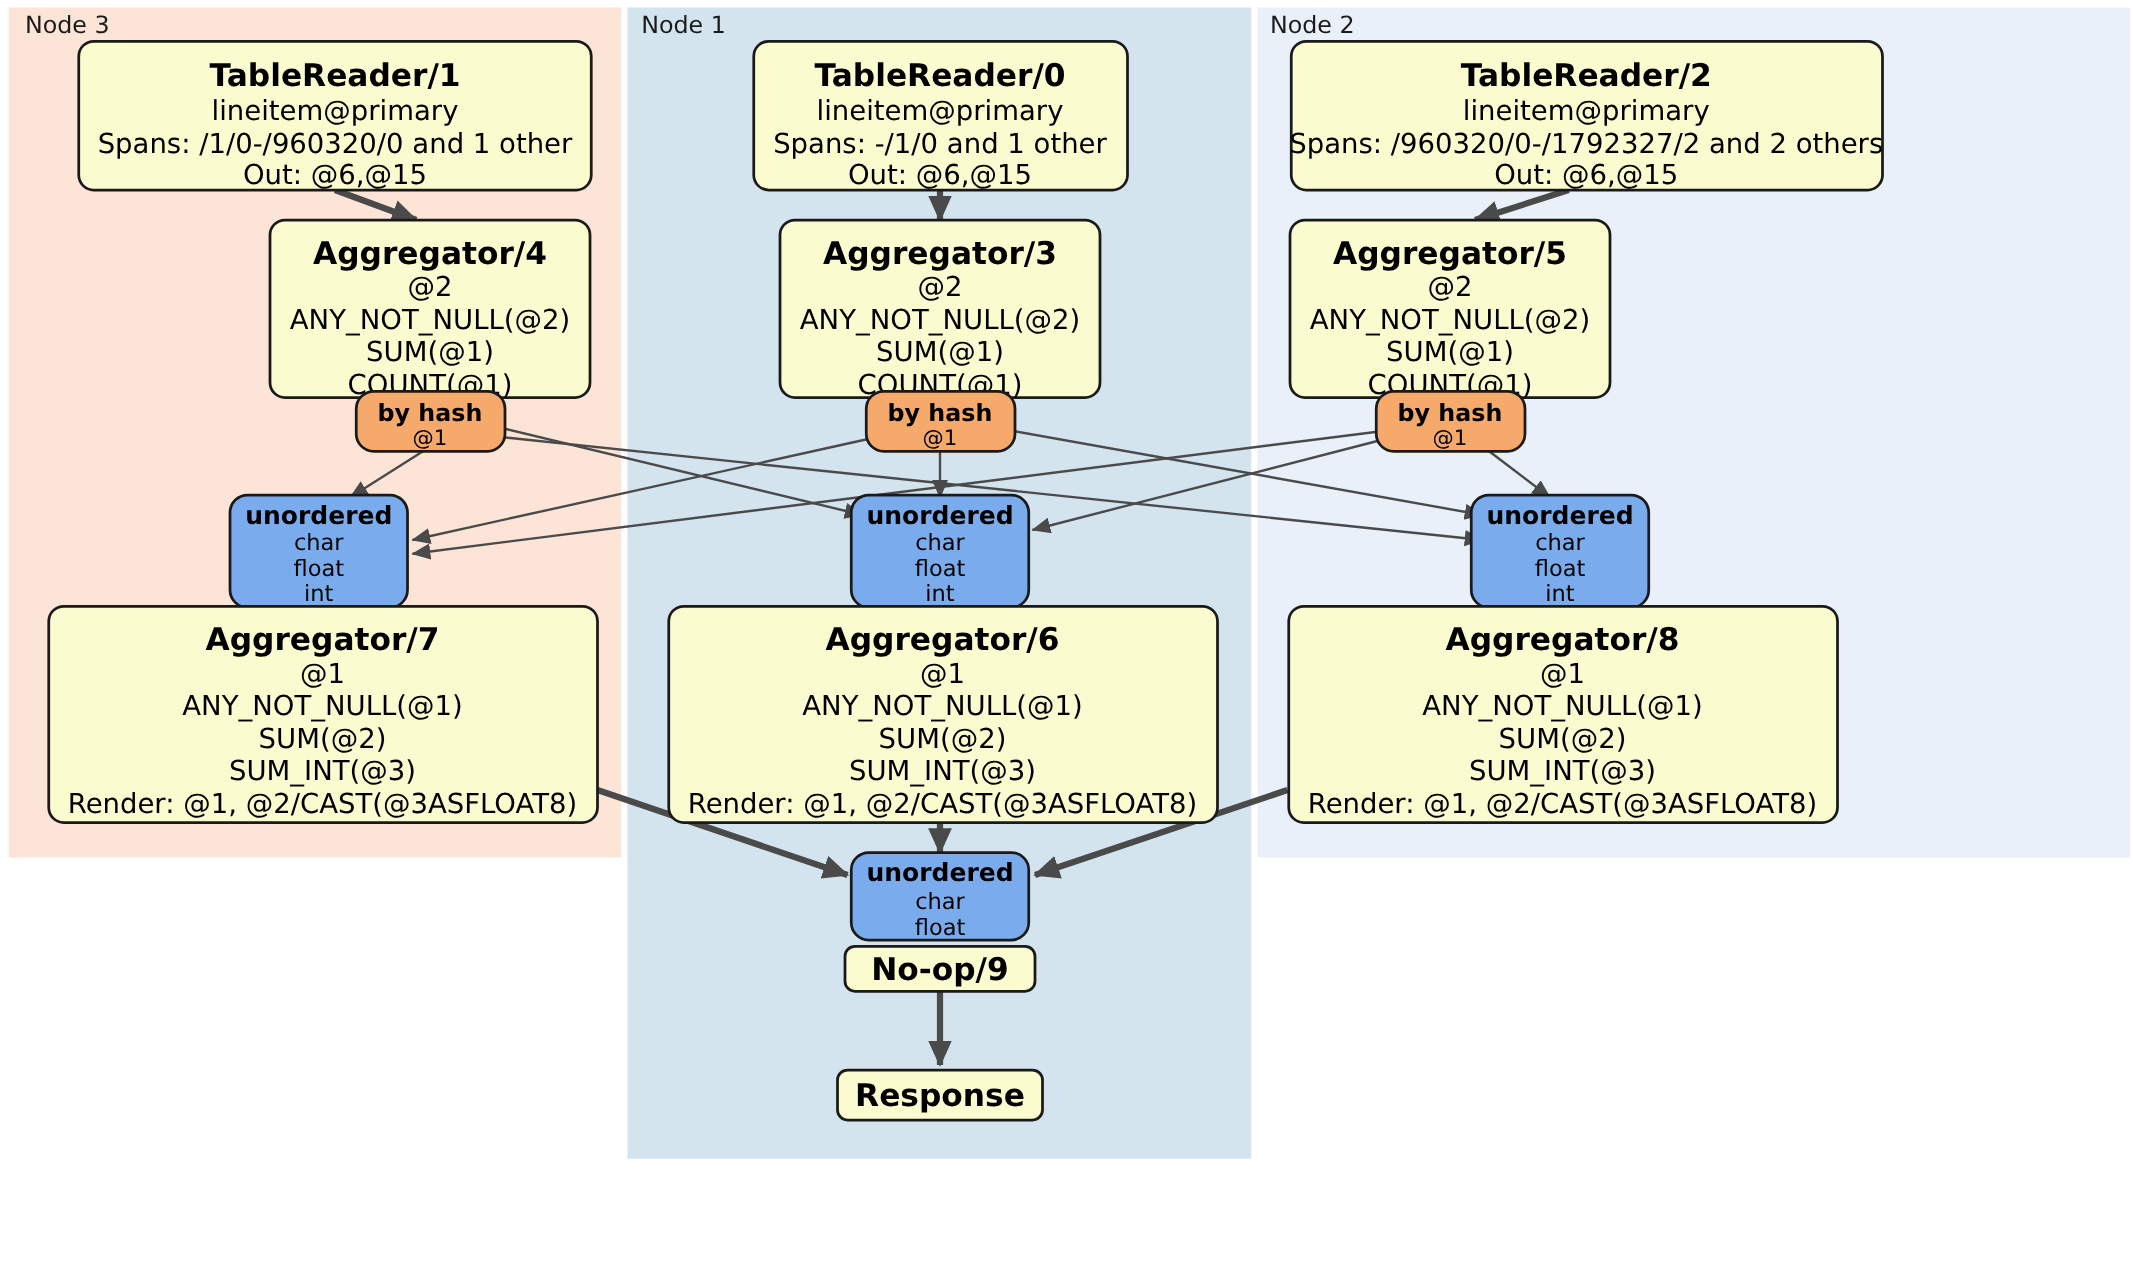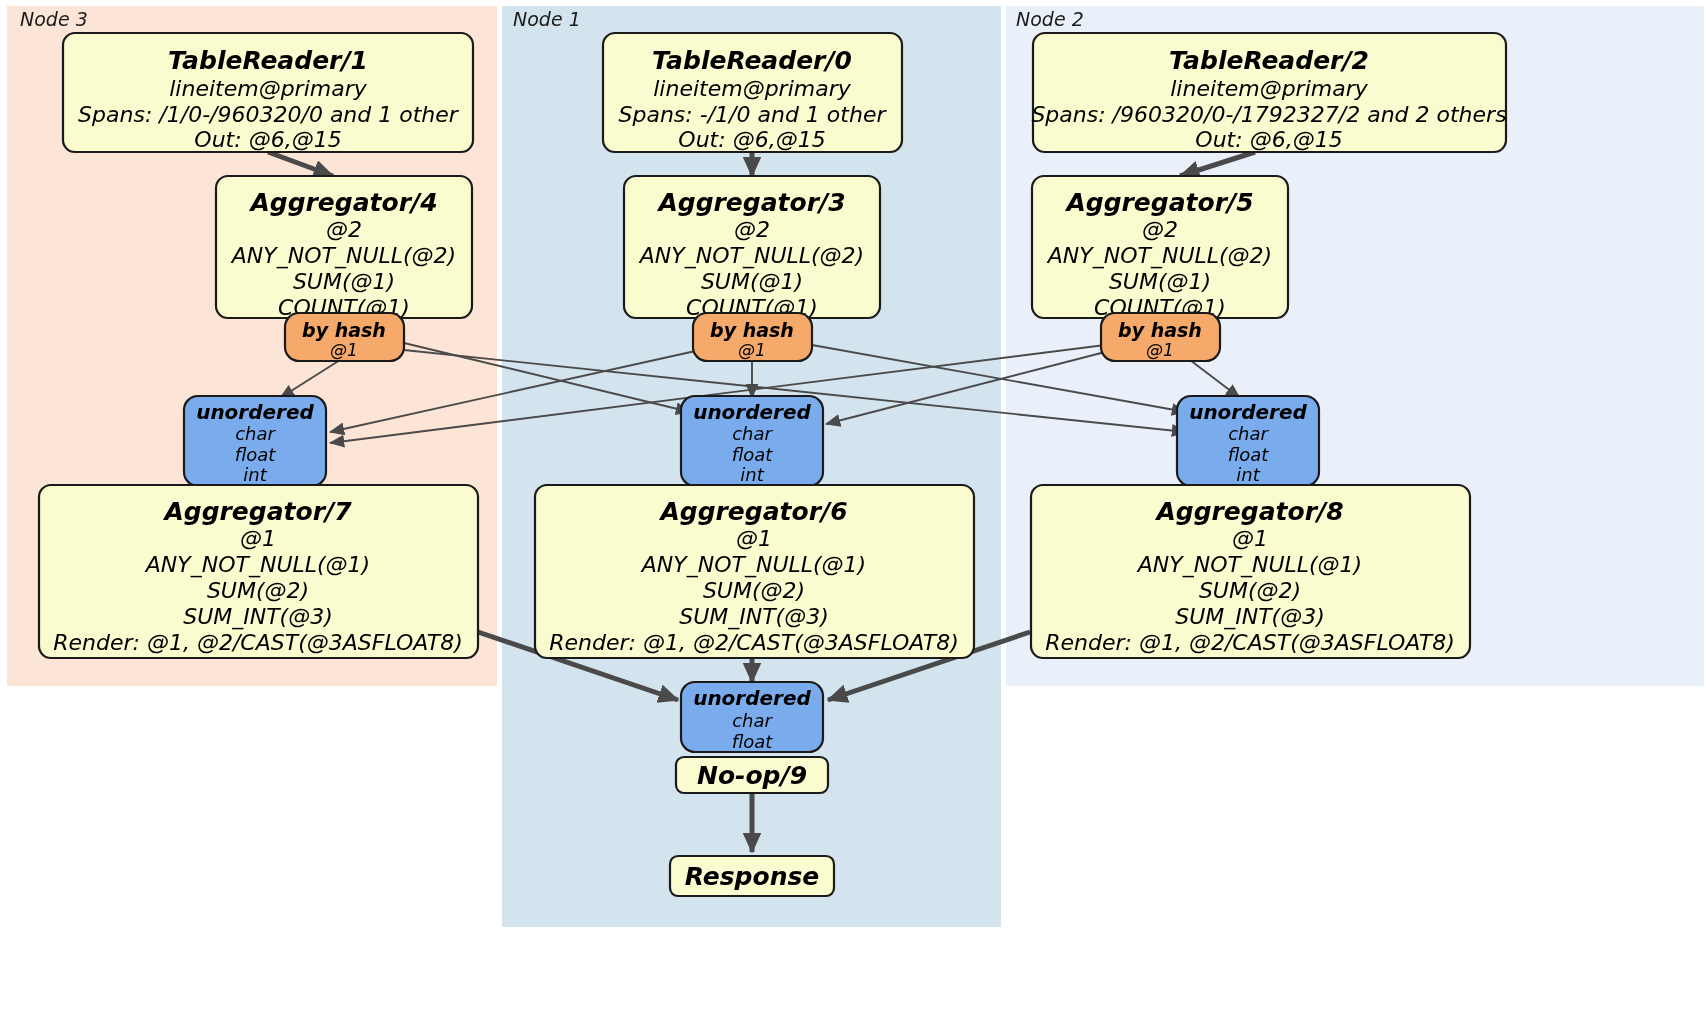--- a/index.html
+++ b/index.html
@@ -10,21 +10,20 @@
   body {
     width: 1706px;
     height: 1016px;
     font-family: "DejaVu Sans", sans-serif;
     overflow: hidden;
   }
   #diagram-root {
     position: relative;
     width: 1706px;
     height: 968px;
-    font-style: italic;
   }
   svg.canvas {
     position: absolute;
     top: 0;
     left: 0;
     width: 1706px;
     height: 1016px;
   }
   .node-region-label {
     font-family: "DejaVu Sans", sans-serif;

